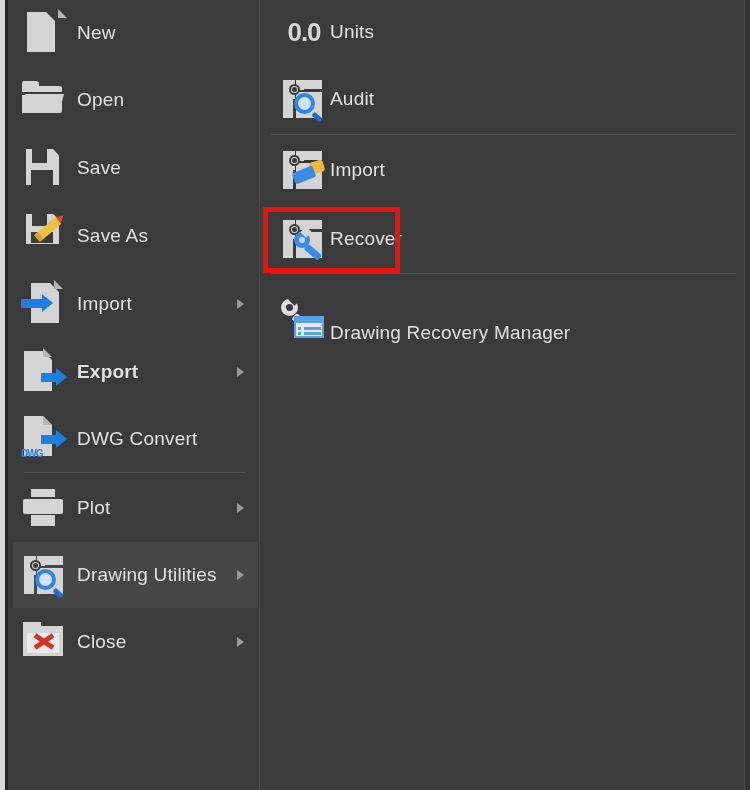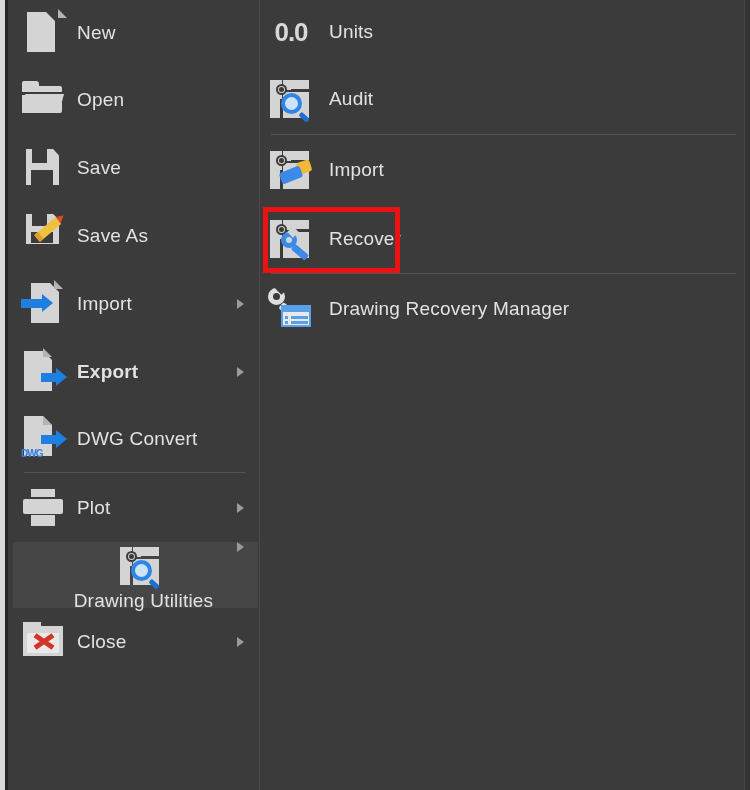--- a/index.html
+++ b/index.html
@@ -53,42 +53,42 @@
 
   .menu-item {
     position: relative;
     display: flex;
     align-items: center;
     height: 68px;
     padding-left: 6px;
     cursor: default;
   }
   .left-col .menu-item { width: 245px; margin-left: 5px; }
-  .right-col .menu-item { width: 480px; padding-left: 4px; }
+  .right-col .menu-item { width: 480px; padding-left: 17px; }
 
   .menu-item.active {
     background: #464646;
   }
 
   .icon-wrap {
     width: 48px; height: 48px;
     flex: 0 0 48px;
     position: relative;
     display: flex; align-items: center; justify-content: center;
   }
   .right-col .icon-wrap { width: 52px; flex: 0 0 52px; }
 
   .menu-label {
     color: #e2e2e2;
     font-size: 19px;
     letter-spacing: .2px;
     margin-left: 10px;
     white-space: nowrap;
   }
-  .right-col .menu-label { margin-left: 12px; }
+  .right-col .menu-label { margin-left: 0; }
 
   .arrow {
     position: absolute;
     right: 14px;
     width: 0; height: 0;
     border-left: 7px solid #9a9a9a;
     border-top: 5px solid transparent;
     border-bottom: 5px solid transparent;
   }
 
@@ -551,21 +551,21 @@
         <span class="pr-top"></span>
           <span class="pr-body"></span>
           <span class="pr-out"></span>
       </span>
       <span class="menu-label">Plot</span>
       <span class="arrow"></span>
     </div>
 
 
 
-    <div class="menu-item active" style="height:66px;flex-direction:column;">
+    <div class="menu-item active" style="height:66px;">
       <span class="icon-wrap">
         <span class="du-left"></span>
           <span class="du-topbar"></span>
           <span class="du-panel"></span>
         <span class="du-crossh"></span>
           <span class="du-crossv"></span>
         <span class="du-node"></span>
           <span class="du-node-dot"></span>
         <span class="mag"></span>
           <span class="mag-handle"></span>
@@ -639,21 +639,21 @@
           <span class="du-node-dot"></span>
         <span class="wr-head"></span>
           <span class="wr-gap"></span>
           <span class="wr-handle"></span>
       </span>
       <span class="menu-label">Recover</span>
     </div>
 
     <div class="sep"></div>
 
-    <div class="menu-item" style="height:70px;">
+    <div class="menu-item" style="height:70px;align-items:flex-end;">
       <span class="icon-wrap">
         <span class="drm-wrench">
           <span class="drm-wr-ring"></span>
             <span class="drm-wr-gap"></span>
             <span class="drm-wr-handle"></span>
         </span>
         <span class="drm-win">
           <span class="drm-win-hdr"></span>
           <span class="drm-dot" style="top:9px;"></span>
           <span class="drm-dot" style="top:14px;"></span>

